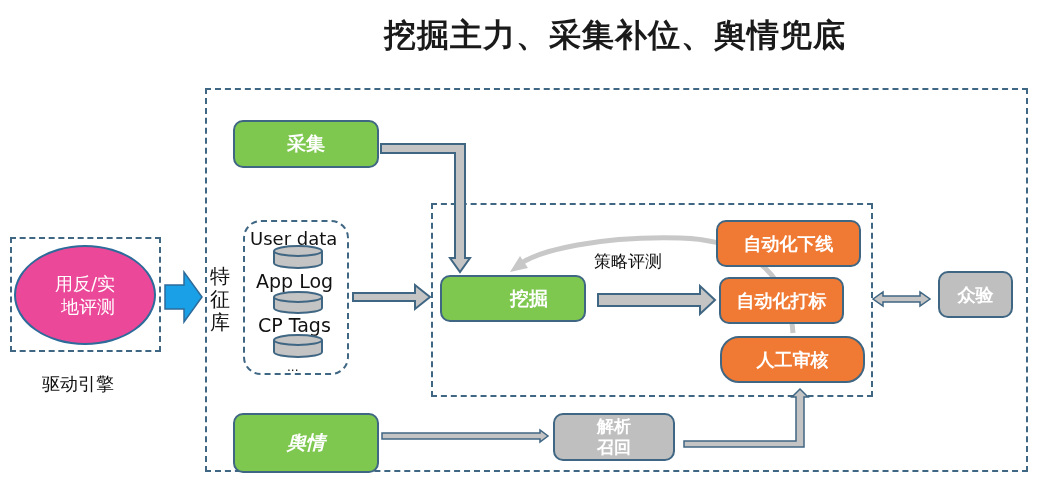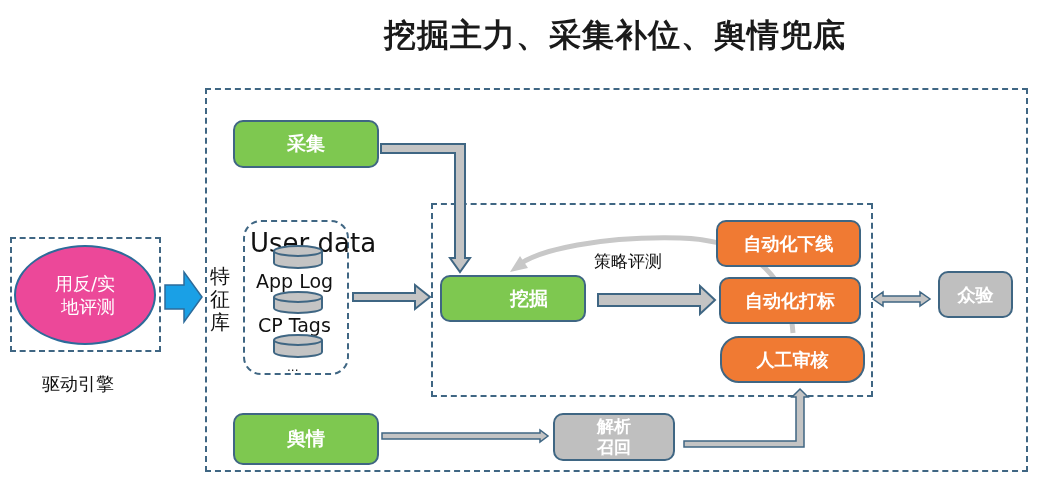--- a/index.html
+++ b/index.html
@@ -35,21 +35,21 @@
 </div>
 <div class="abs plain" style="left:42px;top:372px;font-size:18px;">驱动引擎</div>
 
 <div class="abs plain" style="left:210px;top:265px;font-size:20px;line-height:23px;width:24px;">
   <div>特</div>
   <div>征</div>
   <div>库</div>
 </div>
 
 <div class="abs" style="left:243px;top:220px;width:106px;height:155px;border:2px dashed #3f6683;border-radius:18px;box-sizing:border-box;"></div>
-<div class="abs plain" style="left:250px;top:228px;font-size:26px;">User data</div>
+<div class="abs plain" style="left:250px;top:228px;font-size:18px;">User data</div>
 <div class="abs plain" style="left:256px;top:270px;font-size:19px;">App Log</div>
 <div class="abs plain" style="left:258px;top:314px;font-size:19px;">CP Tags</div>
 <div class="abs plain" style="left:287px;top:362px;font-size:12px;line-height:10px;height:12px;overflow:hidden;">...</div>
 
 <div class="abs dash" style="left:431px;top:203px;width:442px;height:194px;"></div>
 <div class="abs plain" style="left:594px;top:206px;font-size:17px;margin-top:44px;">策略评测</div>
 
 <svg width="1037" height="481">
 
   <polygon points="165,285 184,285 184,272 202,297 184,322 184,309 165,309" fill="#1aa0e6" stroke="#2d6b9a" stroke-width="1.5"></polygon>
@@ -82,28 +82,28 @@
 
   <path d="M684,441 L796,441 L796,397 L792,397 L800,389 L808,397 L804,397 L804,447 L684,447 Z" fill="#c4c4c4" stroke="#3f6683" stroke-width="1.5"></path>
 </svg>
 
 <div class="box green" style="left:233px;top:120px;width:146px;height:48px;">
   <span>采集</span>
 </div>
 <div class="box green" style="left:440px;top:275px;width:146px;height:47px;padding-left:32px;">
   <span>挖掘</span>
 </div>
-<div class="box green" style="left:233px;top:413px;width:146px;height:52px;">
+<div class="box green" style="left:233px;top:413px;width:146px;height:60px;font-style:italic;">
   <span>舆情</span>
 </div>
 
 <div class="box orange" style="left:716px;top:220px;width:145px;height:47px;">
   <span>自动化下线</span>
 </div>
-<div class="box orange" style="left:719px;top:277px;width:142px;height:47px;">
+<div class="box orange" style="left:719px;top:277px;width:125px;height:47px;">
   <span>自动化打标</span>
 </div>
 <div class="box orange" style="left:720px;top:336px;width:145px;height:47px;border-radius:19px;">
   <span>人工审核</span>
 </div>
 
 <div class="box gray" style="left:553px;top:413px;width:122px;height:48px;">
   <div>
     <div>解析</div>
     <div>召回</div>

